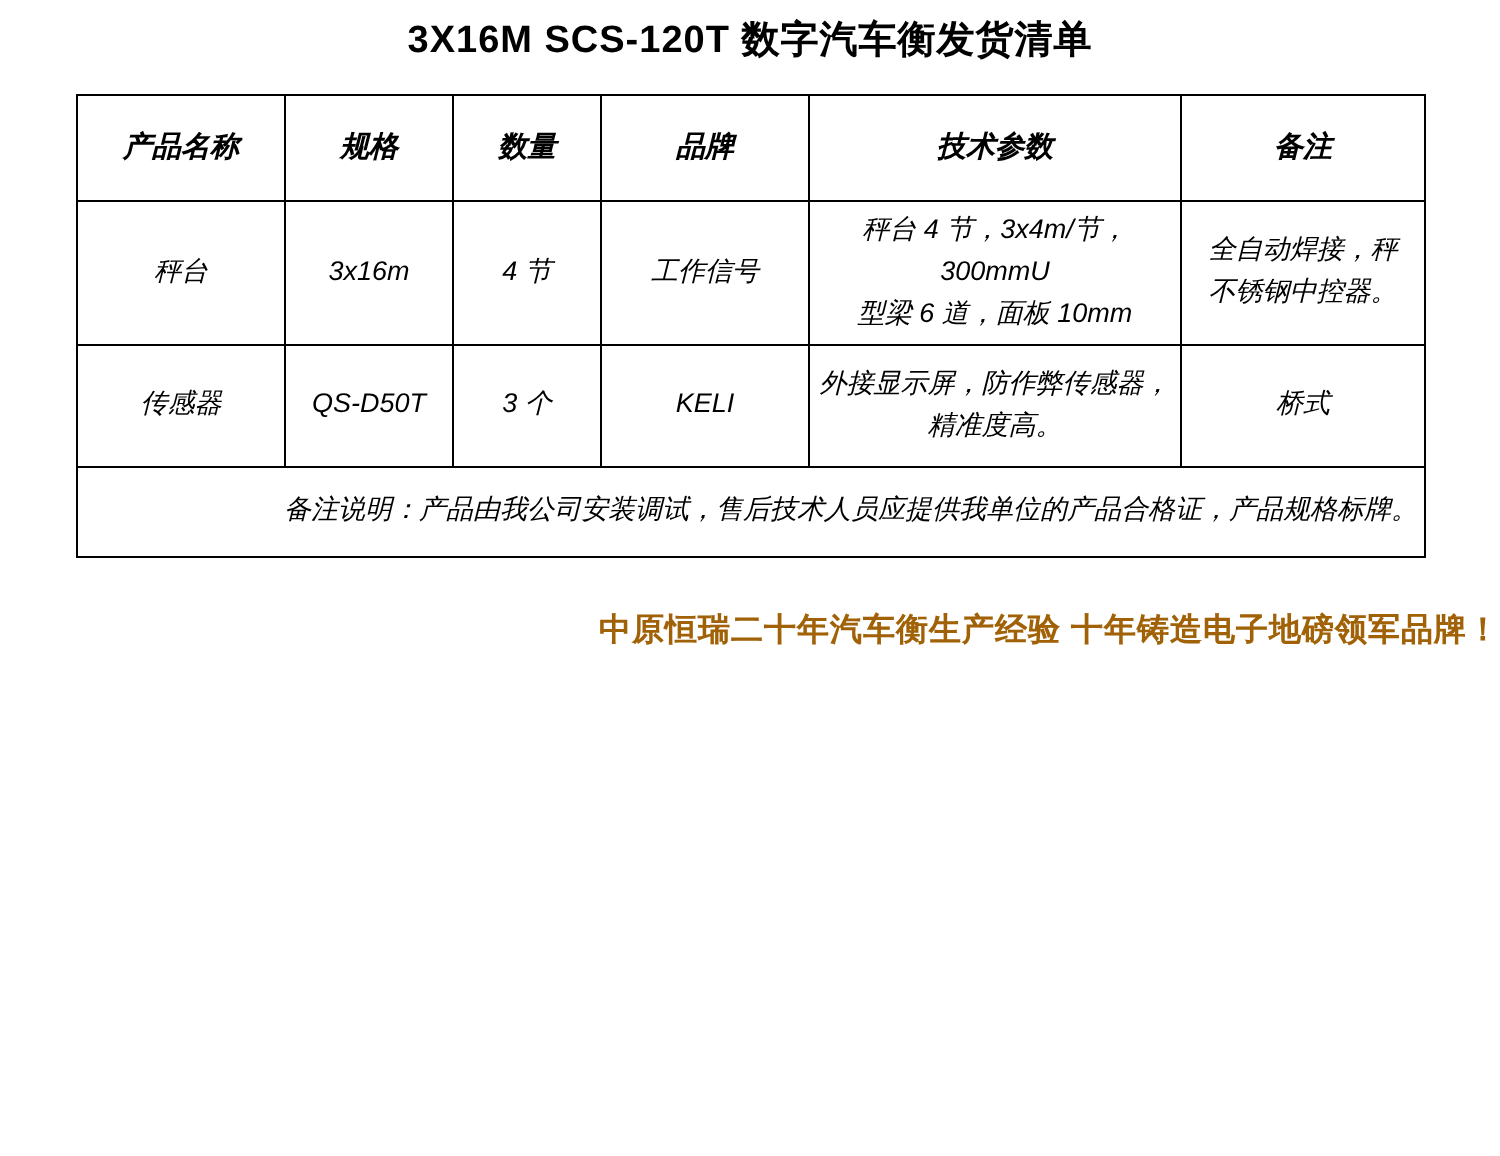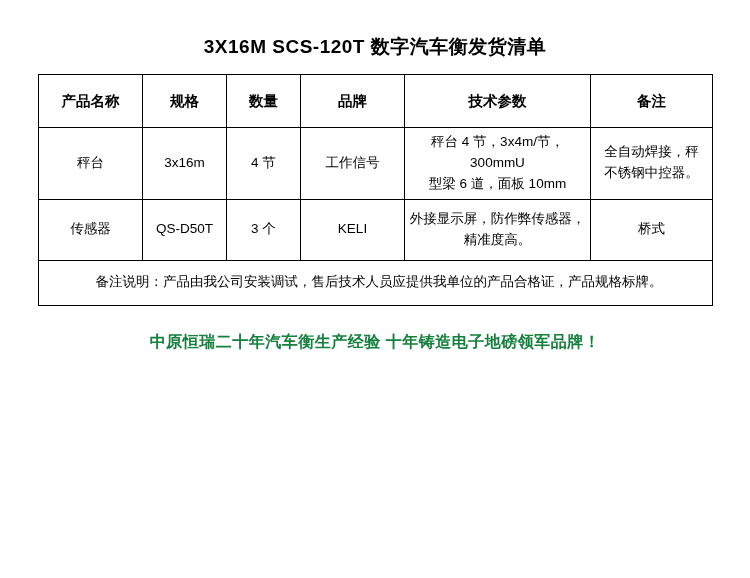--- a/index.html
+++ b/index.html
@@ -18,36 +18,37 @@
     position: relative;
     width: 750px;
     height: 578px;
     box-sizing: border-box;
   }
   .title {
     text-align: center;
     font-size: 19px;
     font-weight: bold;
     letter-spacing: 0.5px;
-    padding-top: 34px;
+    padding-top: 7px;
     color: #000;
   }
   .subtitle {
     font-size: 15px;
     font-weight: bold;
     margin: 26px 0 0 44px;
     color: #000;
   }
   .table-wrap {
     margin: 14px 38px 0 38px;
   }
   table {
     border-collapse: collapse;
     width: 674px;
     table-layout: fixed;
+    font-style: italic;
   }
   td {
     border: 1px solid #000000;
     text-align: center;
     vertical-align: middle;
     font-size: 13.5px;
     line-height: 1.55;
     padding: 4px 3px;
     color: #000;
   }
@@ -59,31 +60,31 @@
   .r-tall td {
     height: 58px;
   }
   .r-mid td {
     height: 52px;
   }
   .r-short td {
     height: 34px;
   }
   .note td {
-    text-align: center;
+    text-align: right;
     padding-left: 10px;
     font-size: 13.5px;
     height: 36px;
   }
   .two-line {
     display: block;
   }
   .footer {
-    text-align: center;
-    color: #15803d;
+    text-align: right;
+    color: #a16207;
     font-weight: bold;
     font-size: 16px;
     margin-top: 26px;
     letter-spacing: 0.5px;
   }
   .col1 { width: 104px; }
   .col2 { width: 84px; }
   .col3 { width: 74px; }
   .col4 { width: 104px; }
   .col5 { width: 186px; }

